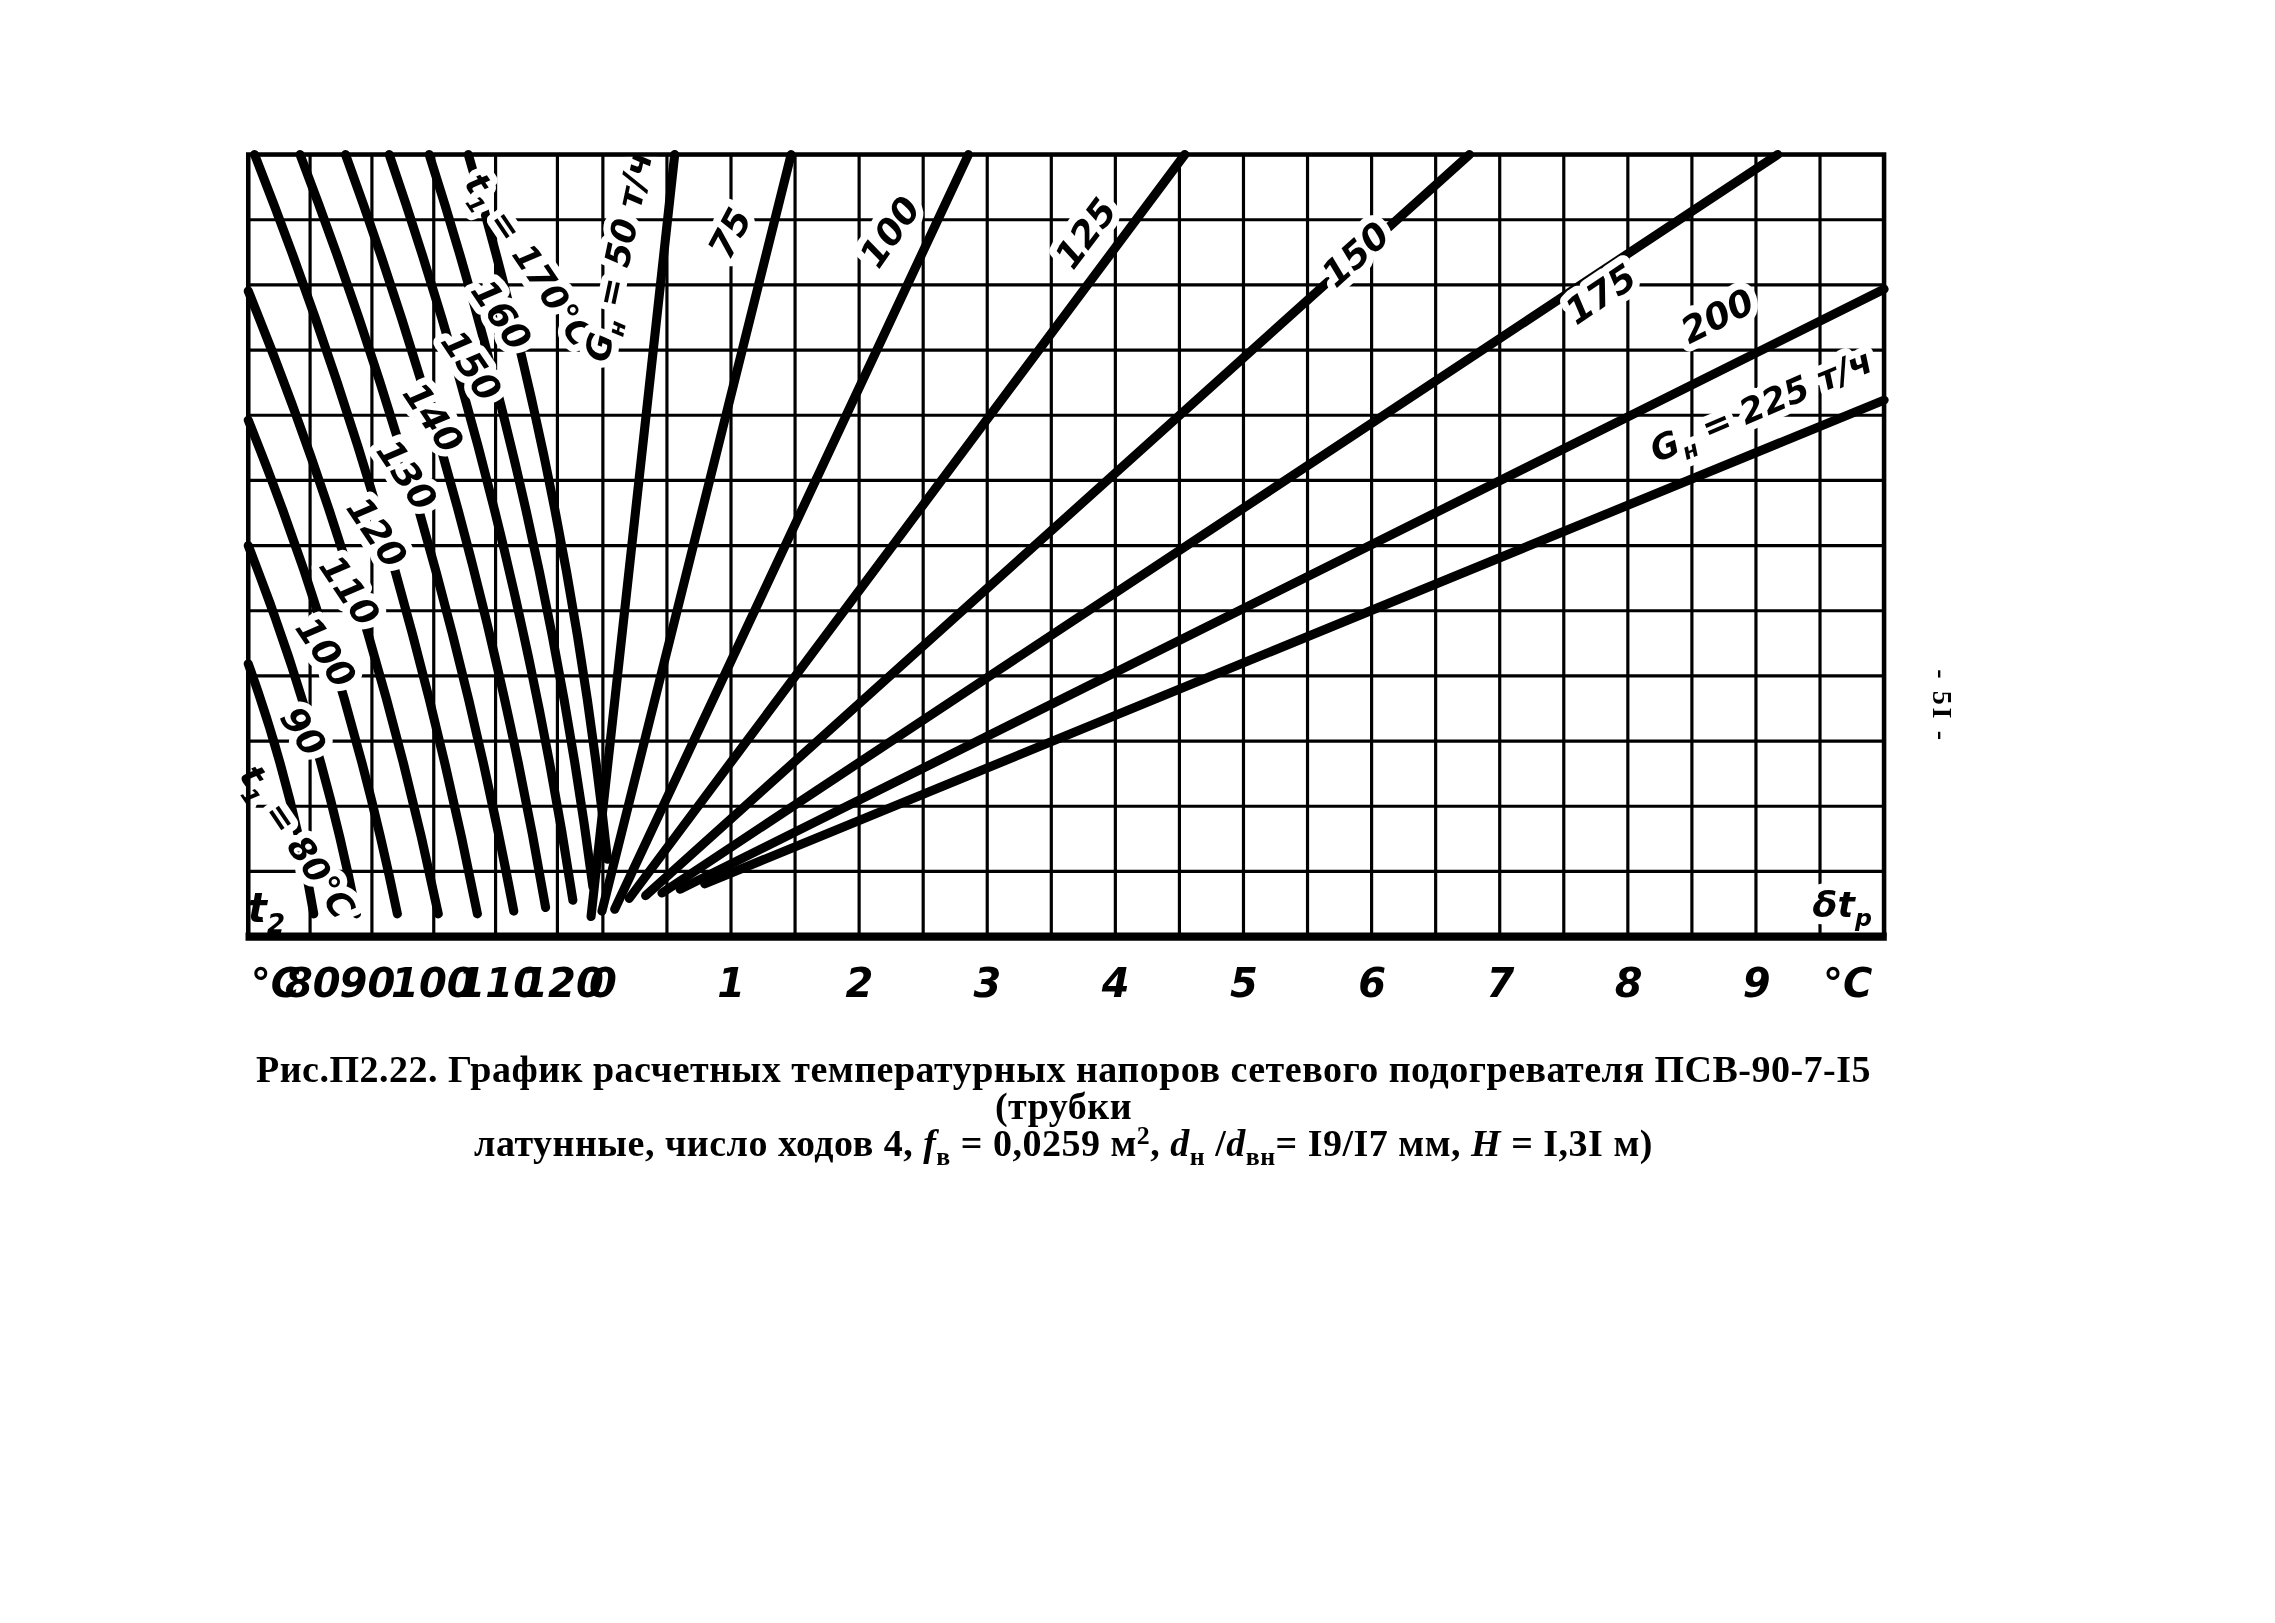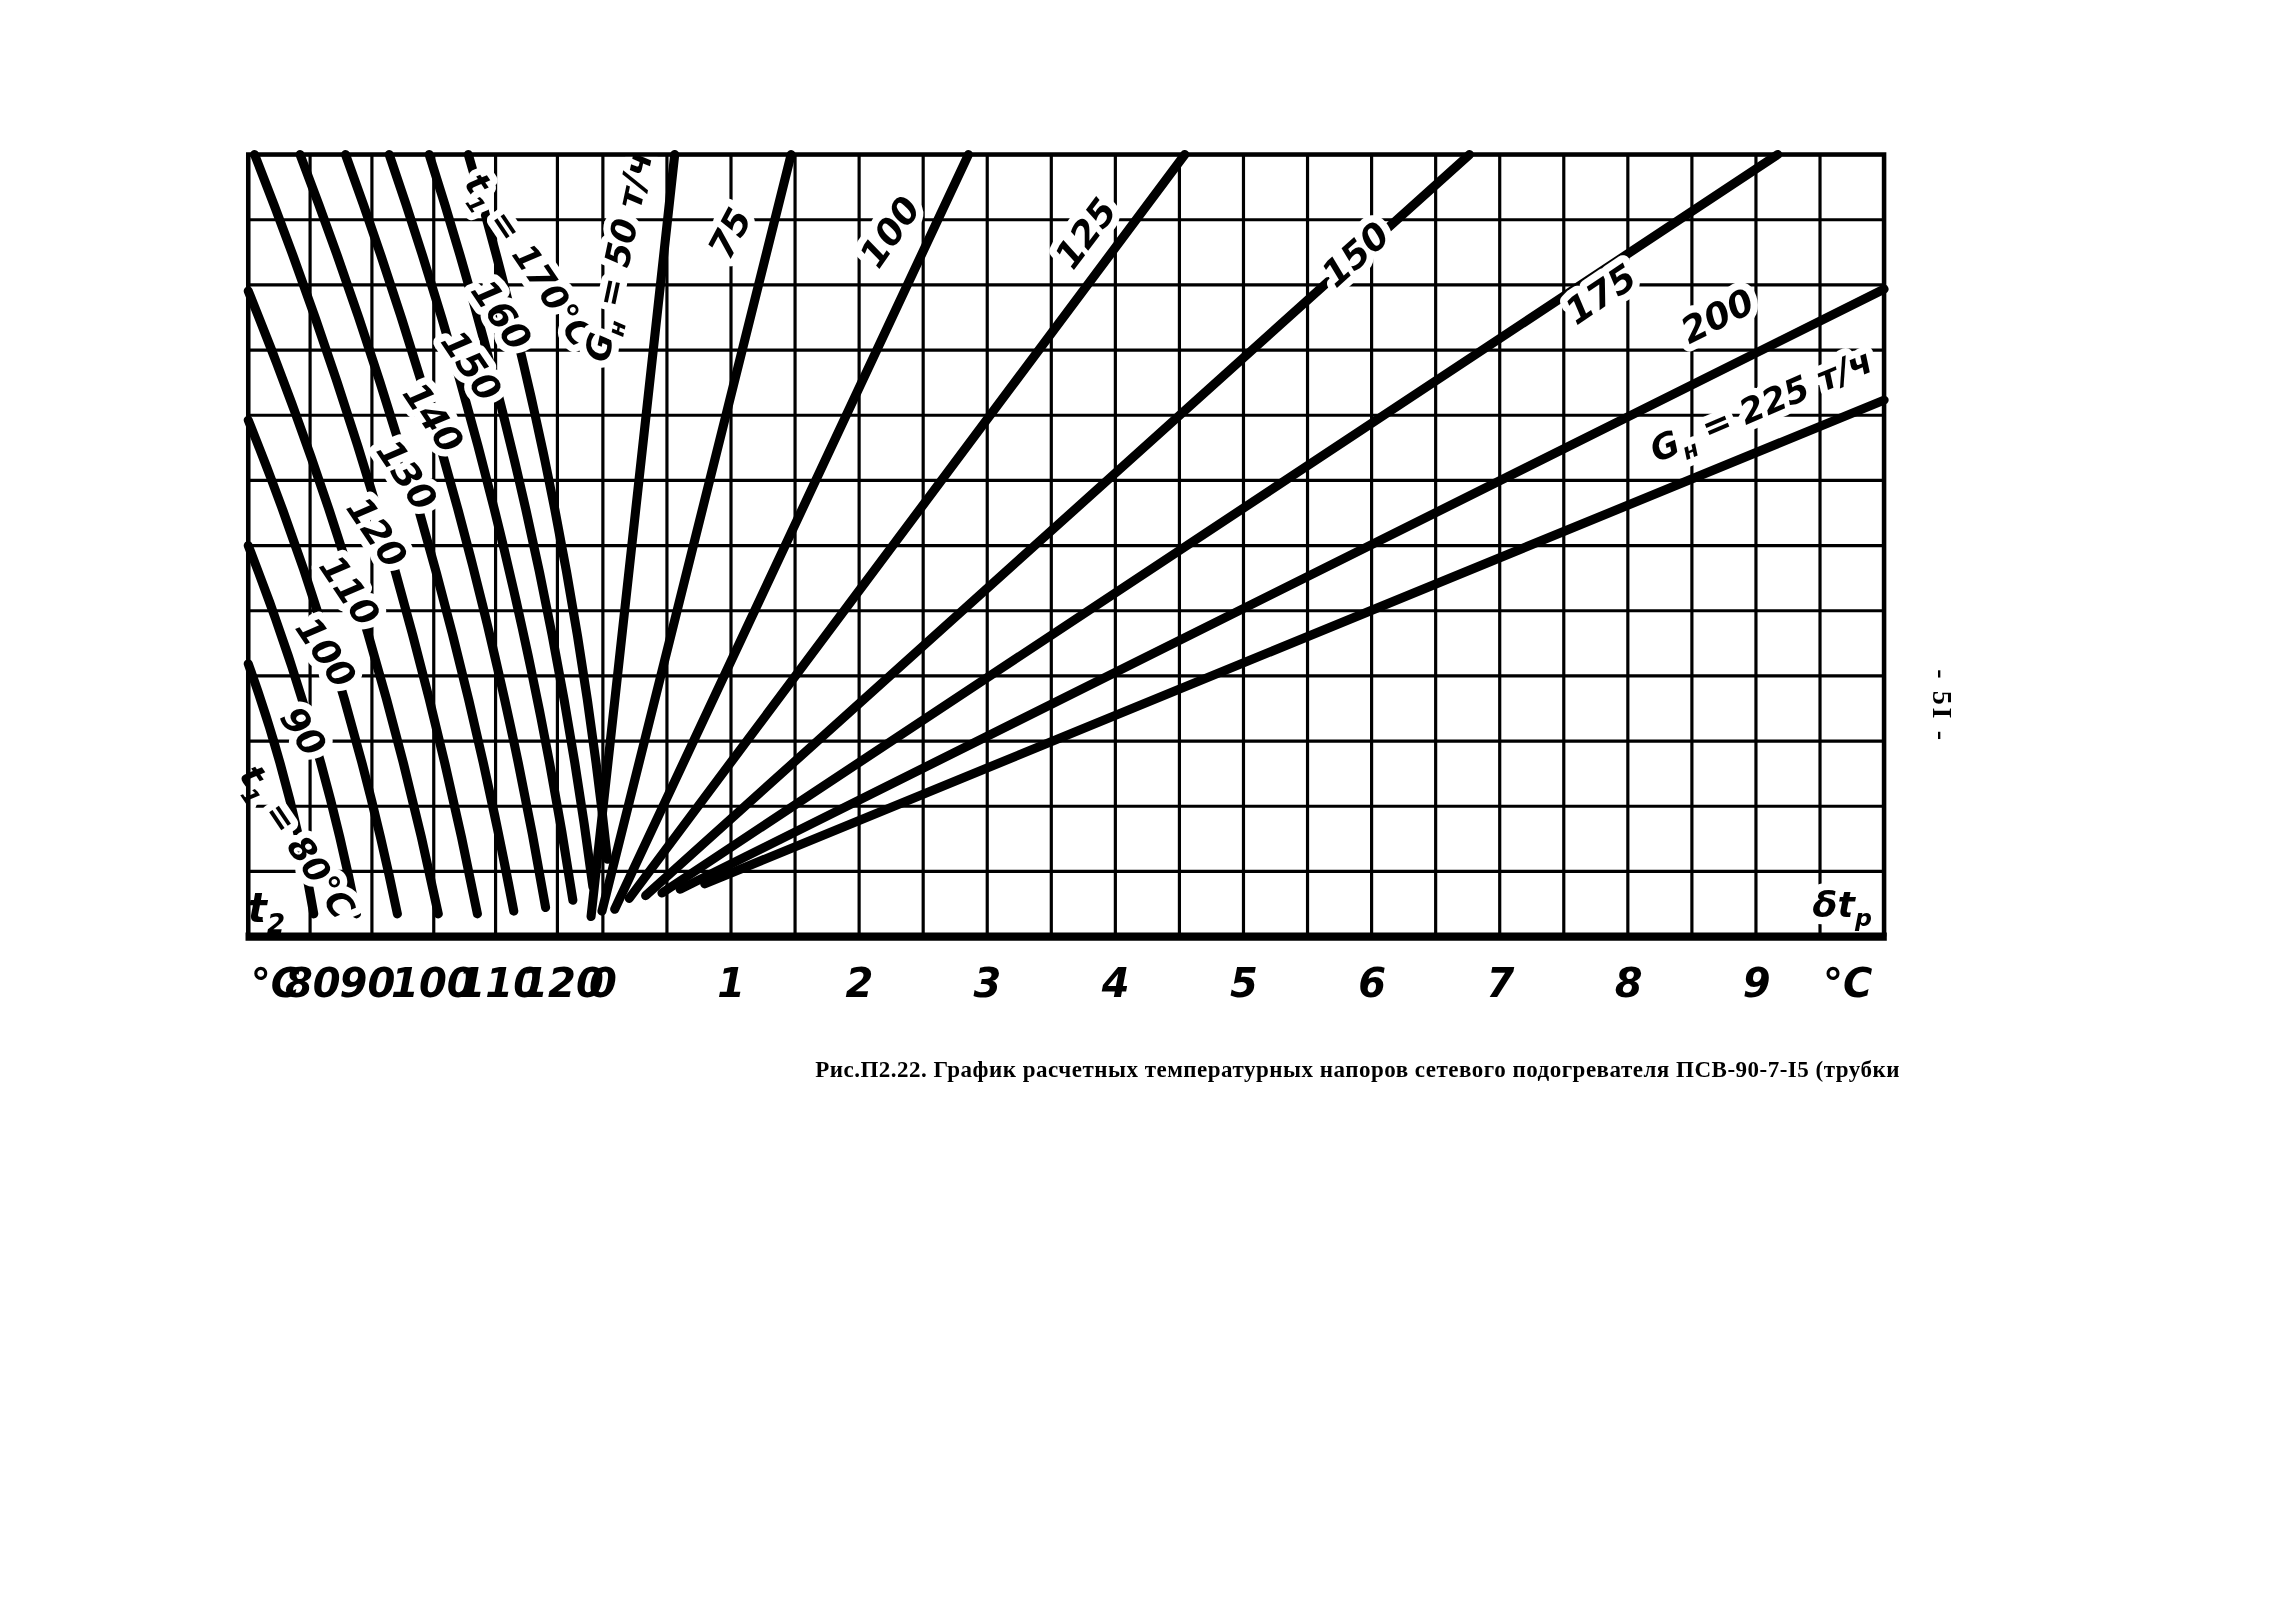--- a/index.html
+++ b/index.html
@@ -1,22 +1,22 @@
 <!DOCTYPE html>
 <html style="font-size:14.5px"><head>
 <meta charset="utf-8">
 <style>
   html,body{margin:0;padding:0;background:#e8e8e8;}
   .page{position:relative;width:2276px;height:1624px;background:#ffffff;overflow:hidden;
         font-family:"DejaVu Sans",sans-serif;}
   .chart-svg{position:absolute;left:0;top:0;width:2276px;height:1624px;}
   svg text{font-family:"DejaVu Sans",sans-serif;}
-  .caption{position:absolute;left:227px;top:1051px;width:1673px;text-align:right;
+  .caption{position:absolute;left:227px;top:1051px;width:1673px;text-align:center;
            font-family:"Liberation Serif",serif;font-weight:bold;color:#000;
-           font-size:23px;line-height:37px;letter-spacing:0.5px;}
+           font-size:38px;line-height:37px;letter-spacing:0.5px;}
   .caption .i{font-style:italic;}
   .caption sub{font-size:.68em;vertical-align:-.35em;line-height:0;}
   .caption sup{font-size:.68em;vertical-align:.45em;line-height:0;}
   .page-number{position:absolute;left:1876px;top:688px;width:127px;height:36px;
                transform:rotate(90deg);transform-origin:center;
                font-family:"Liberation Serif",serif;font-weight:bold;font-size:28px;
                letter-spacing:2.7px;color:#000;text-align:center;}
 </style>
 </head>
 <body>
@@ -126,16 +126,17 @@
       <text text-anchor="middle" font-size="44" font-weight="bold" font-style="oblique" fill="#000000" stroke="#fff" stroke-width="0" paint-order="stroke" stroke-linejoin="round" transform="translate(1650 1096) rotate(0)"><tspan dy="0">7</tspan></text>
       <text text-anchor="middle" font-size="44" font-weight="bold" font-style="oblique" fill="#000000" stroke="#fff" stroke-width="0" paint-order="stroke" stroke-linejoin="round" transform="translate(1791 1096) rotate(0)"><tspan dy="0">8</tspan></text>
       <text text-anchor="middle" font-size="44" font-weight="bold" font-style="oblique" fill="#000000" stroke="#fff" stroke-width="0" paint-order="stroke" stroke-linejoin="round" transform="translate(1932 1096) rotate(0)"><tspan dy="0">9</tspan></text>
       <text text-anchor="middle" font-size="44" font-weight="bold" font-style="oblique" fill="#000000" stroke="#fff" stroke-width="0" paint-order="stroke" stroke-linejoin="round" transform="translate(2032 1096) rotate(0)"><tspan dy="0">°C</tspan></text>
     </svg>
 
   <div class="page-number">- 5I -</div>
 
   <div class="caption">
     <div>Рис.П2.22. График расчетных температурных напоров сетевого подогревателя ПСВ-90-7-I5 (трубки</div>
+    <div id="cap2"><span>латунные, число ходов 4, </span><span class="i">f</span><sub>в</sub><span> = 0,0259 м</span><sup>2</sup><span>, </span><span class="i">d</span><sub>н</sub><span> /</span><span class="i">d</span><sub>вн</sub><span>= I9/I7 мм, </span><span class="i">Н</span><span> = I,3I м)</span></div>
   </div>
 
 </div>
 
 
 </body></html>

